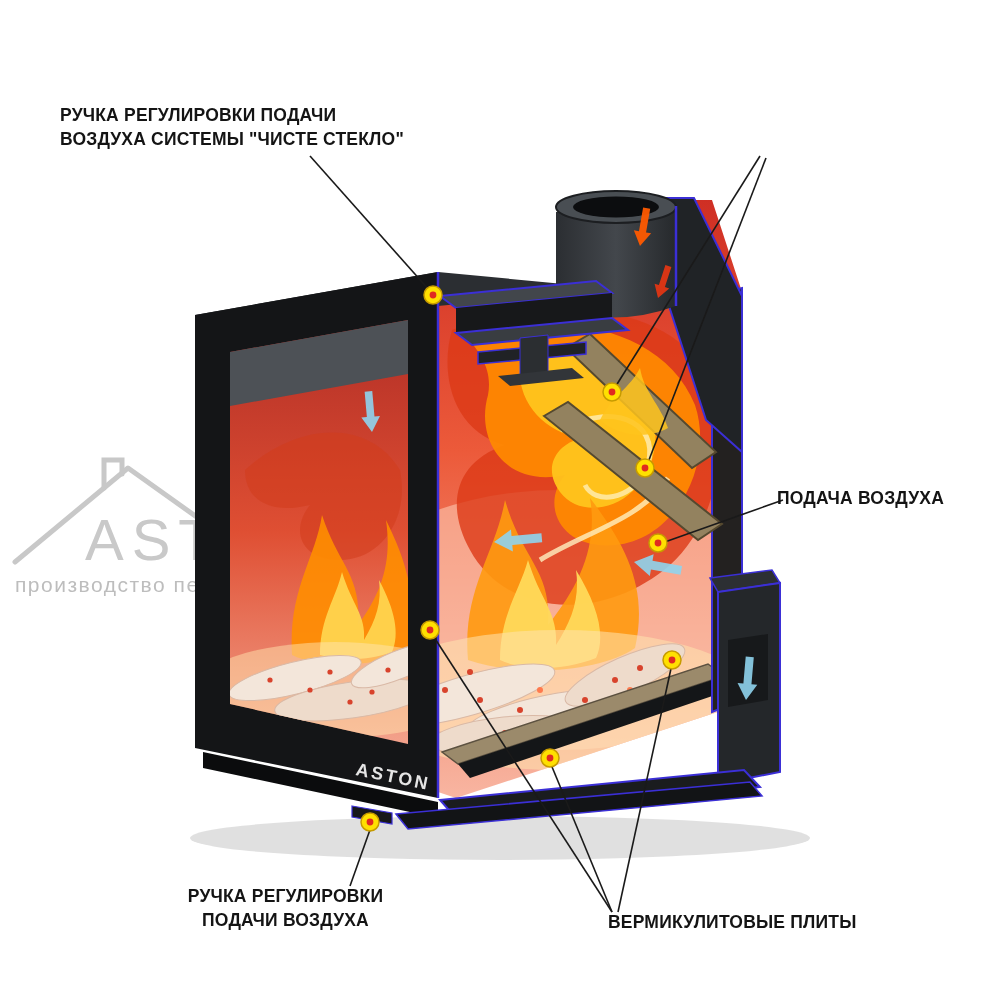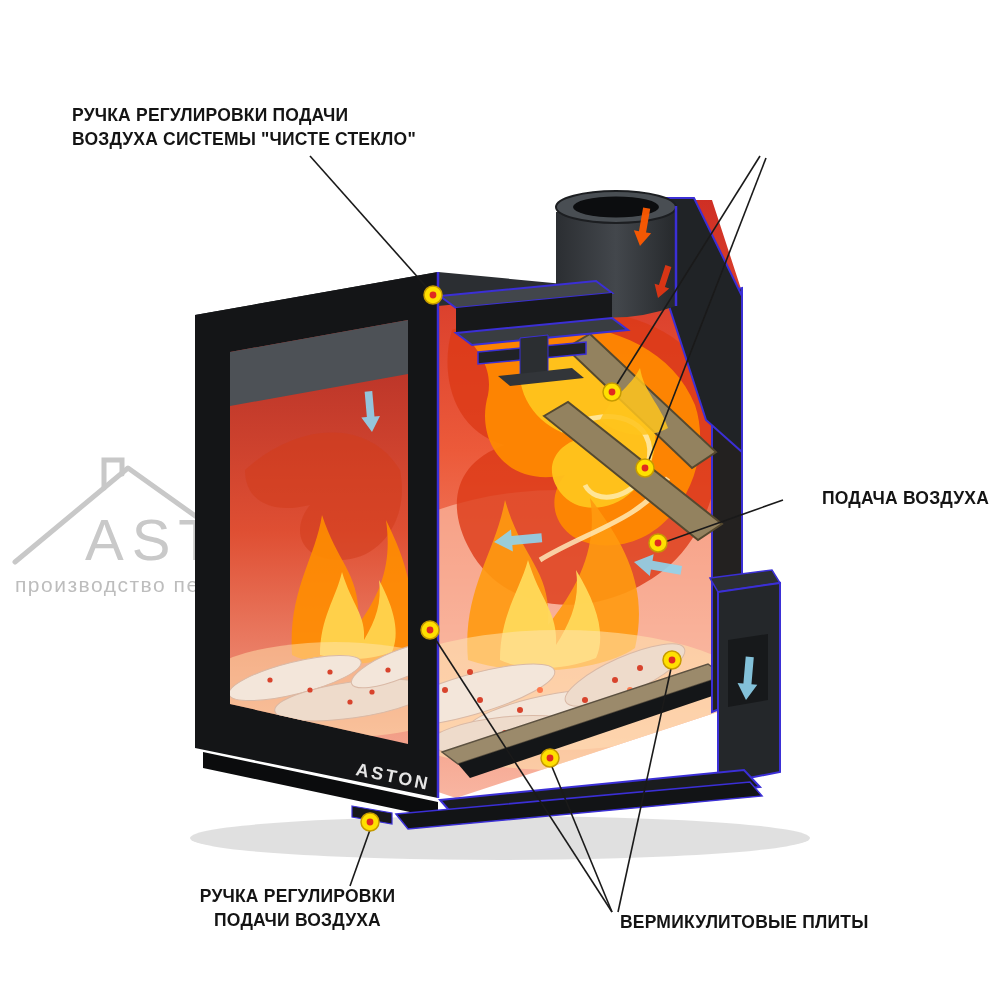--- a/index.html
+++ b/index.html
@@ -4,21 +4,21 @@
 <style>
   html,body{margin:0;padding:0;}
   body{
     width:1000px;height:1000px;position:relative;overflow:hidden;
     background:#ffffff;font-family:"Liberation Sans",sans-serif;
   }
   #canvas{position:absolute;inset:0;}
   svg.scene{position:absolute;left:0;top:0;width:1000px;height:1000px;}
   .lbl{
     position:absolute;font-weight:700;font-size:17.5px;line-height:1.38;
-    color:#141414;letter-spacing:.2px;white-space:pre-line;margin-left:12px;
+    color:#141414;letter-spacing:.2px;white-space:pre-line;
   }
   .lbl.center{text-align:center;}
 </style>
 </head>
 <body>
 
 <div id="canvas">
 
 <svg class="scene" viewBox="0 0 1000 1000">
   <defs>
@@ -220,18 +220,18 @@
     </g>
     <g>
       <circle cx="370" cy="822" r="9" fill="#ffe000" stroke="#c79b00" stroke-width="1.5"></circle>
           <circle cx="370" cy="822" r="3.4" fill="#e02b20"></circle>
     </g>
   </g>
 </svg>
 
 <div class="lbl" style="left:60px;top:103px;">РУЧКА РЕГУЛИРОВКИ ПОДАЧИ
 ВОЗДУХА СИСТЕМЫ "ЧИСТЕ СТЕКЛО"</div>
-<div class="lbl" style="left:810px;top:486px;">ПОДАЧА ВОЗДУХА</div>
+<div class="lbl" style="left:777px;top:486px;">ПОДАЧА ВОЗДУХА</div>
 <div class="lbl" style="left:608px;top:910px;">ВЕРМИКУЛИТОВЫЕ ПЛИТЫ</div>
 <div class="lbl center" style="left:178px;top:884px;width:215px;">РУЧКА РЕГУЛИРОВКИ
 ПОДАЧИ ВОЗДУХА</div>
 
 </div>
 
 </body></html>

